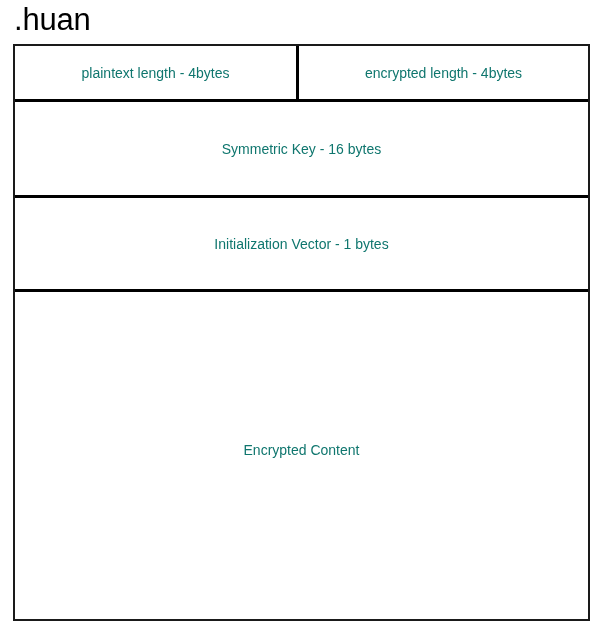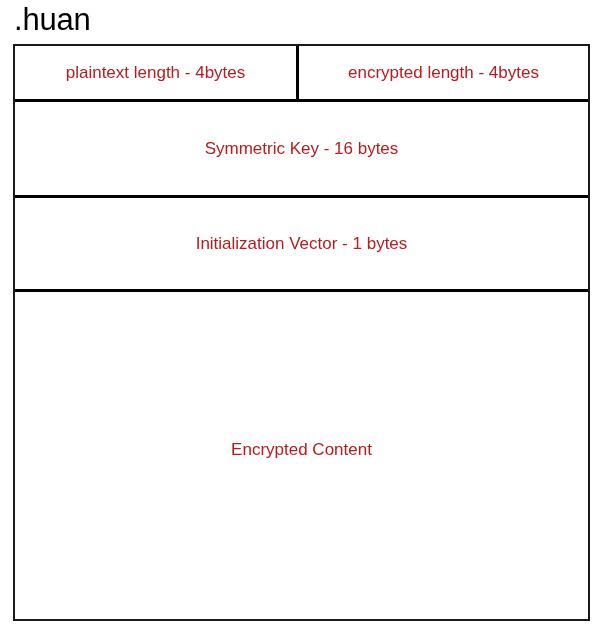--- a/index.html
+++ b/index.html
@@ -61,23 +61,23 @@
   .row-divided   { height: 56px;  border-bottom: 3px solid #000000; }
   .row-symkey    { height: 96px;  border-bottom: 3px solid #000000; justify-content: flex-end; }
   .row-iv        { height: 94px;  border-bottom: 3px solid #000000; }
   .row-content   { flex: 1 1 auto; }
 
   .struct-cell {
     box-sizing: border-box;
     display: flex;
     align-items: center;
     justify-content: center;
-    font-size: 17px;
+    font-size: 14px;
     line-height: 20px;
-    color: #b91c1c;
+    color: #0f766e;
     white-space: nowrap;
     overflow: hidden;
   }
 
   .cell-half-left {
     width: 284px;
     border-right: 3px solid #000000;
     height: 100%;
   }
   .cell-half-right {

